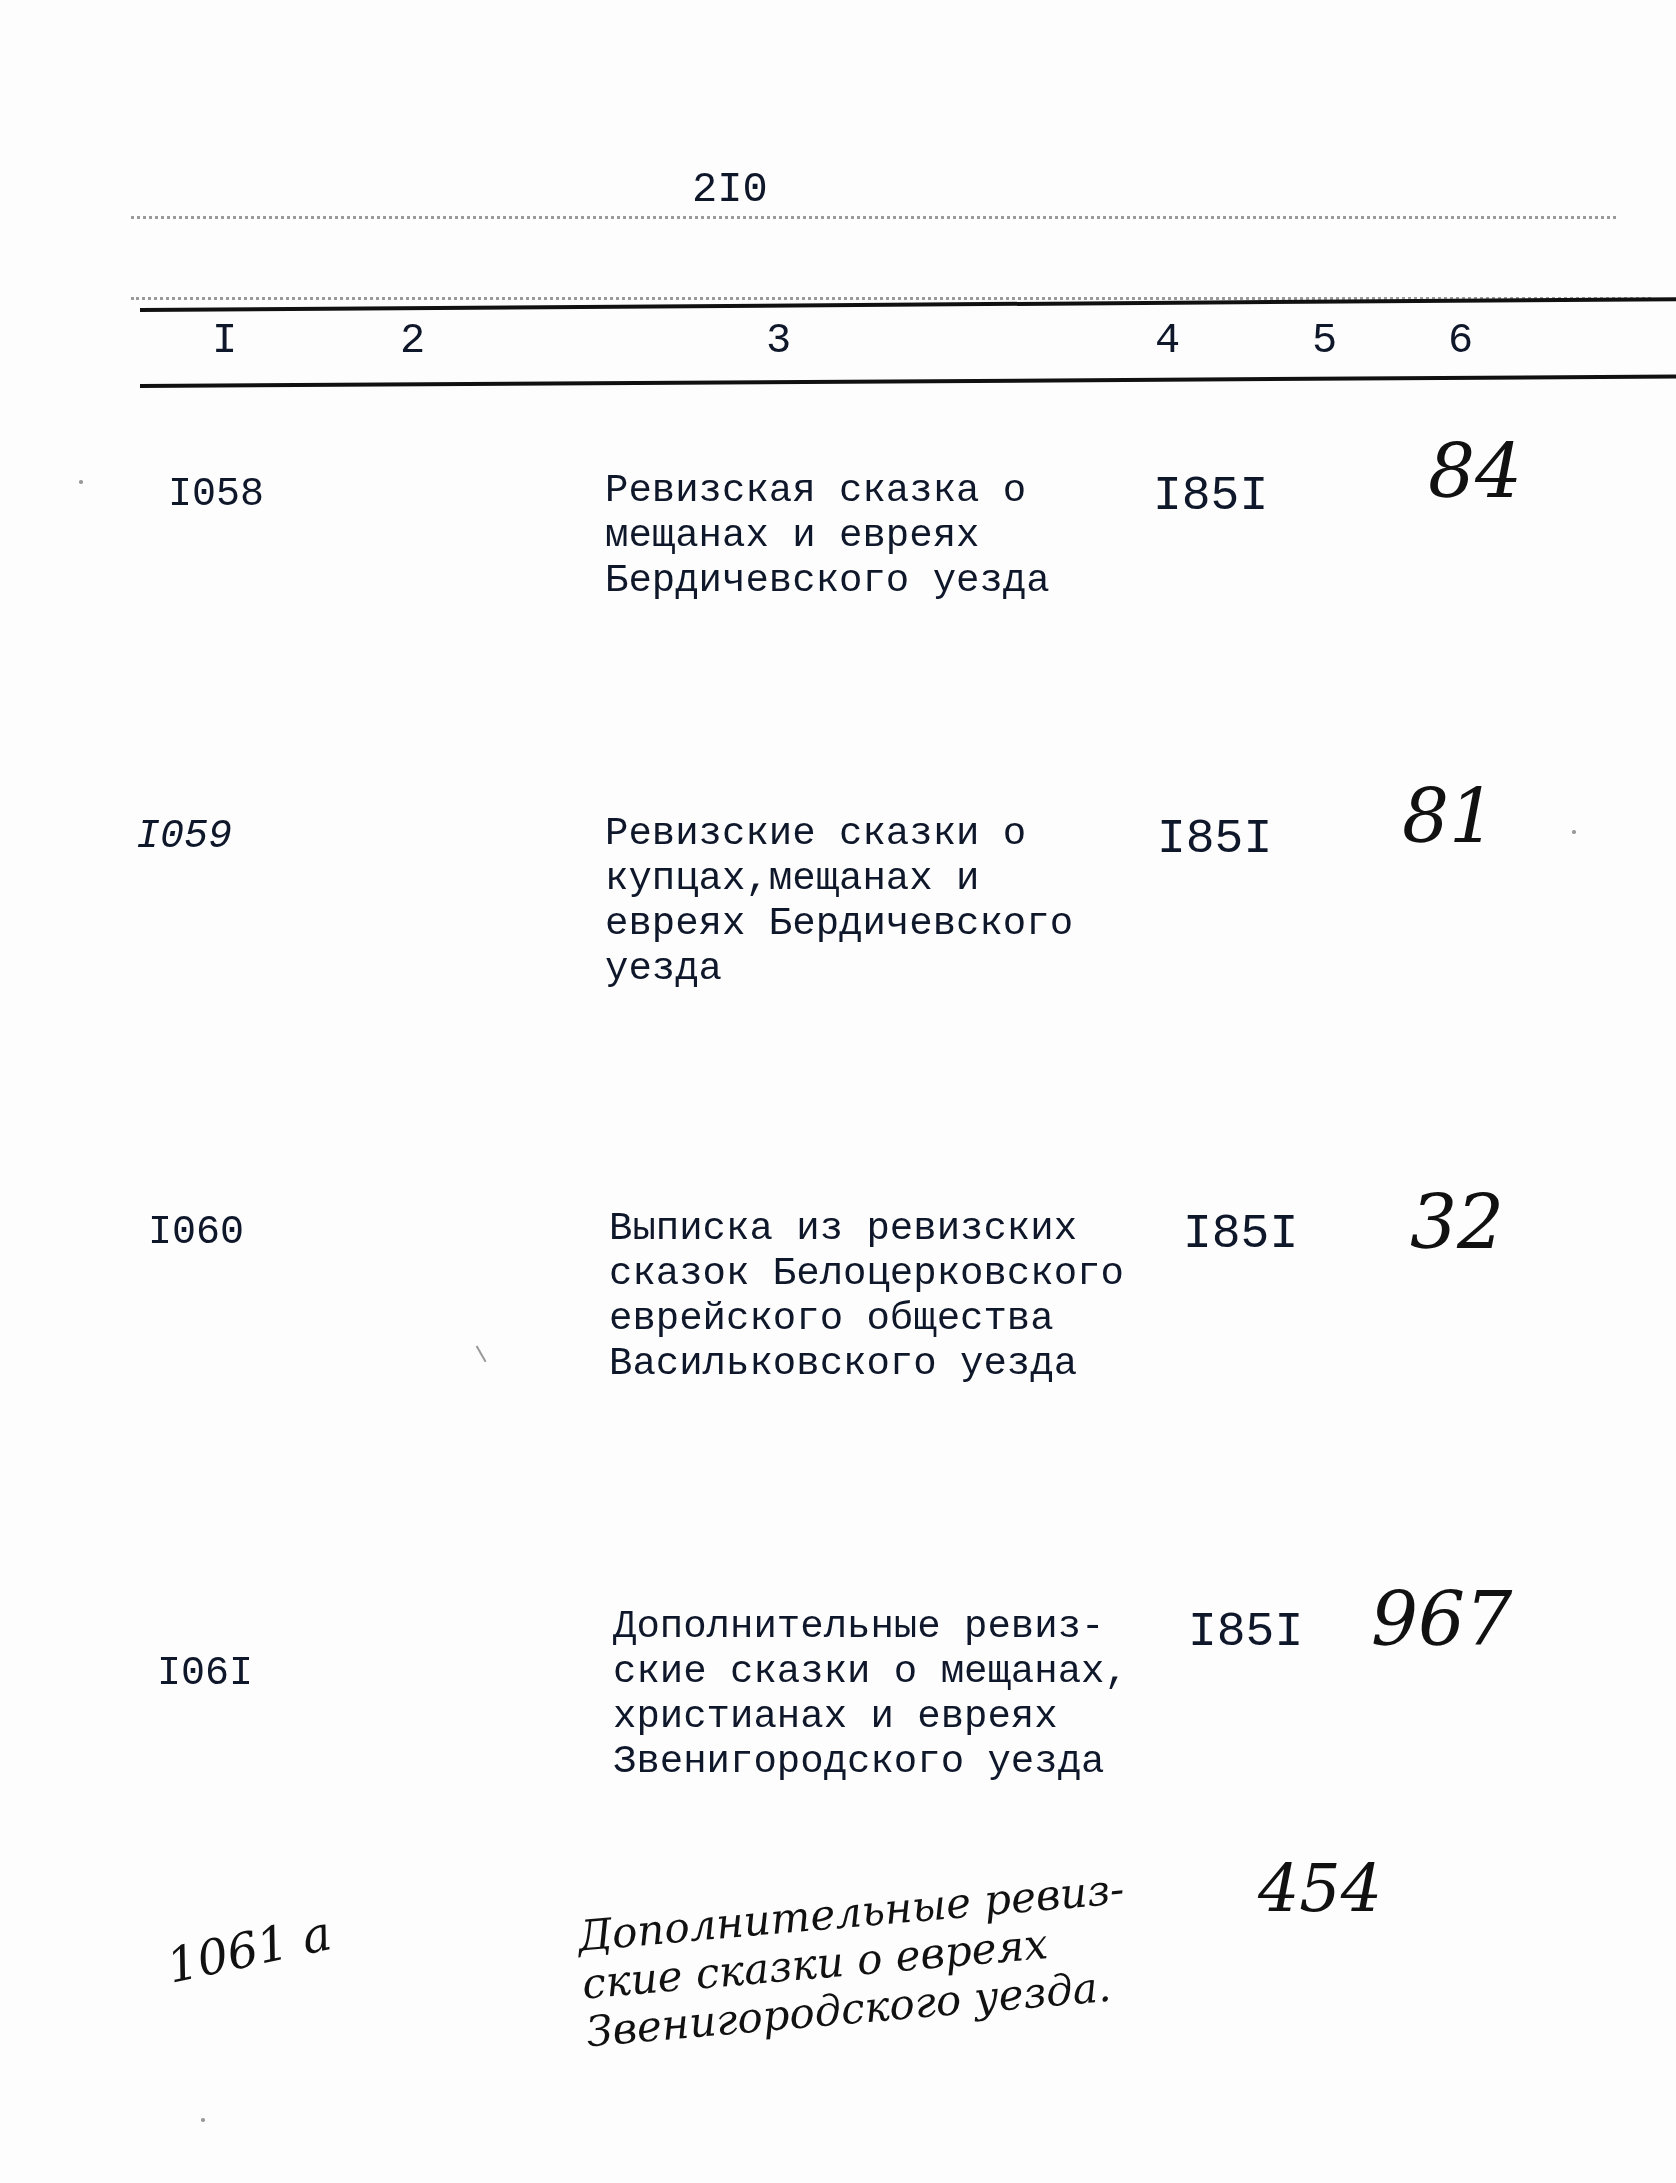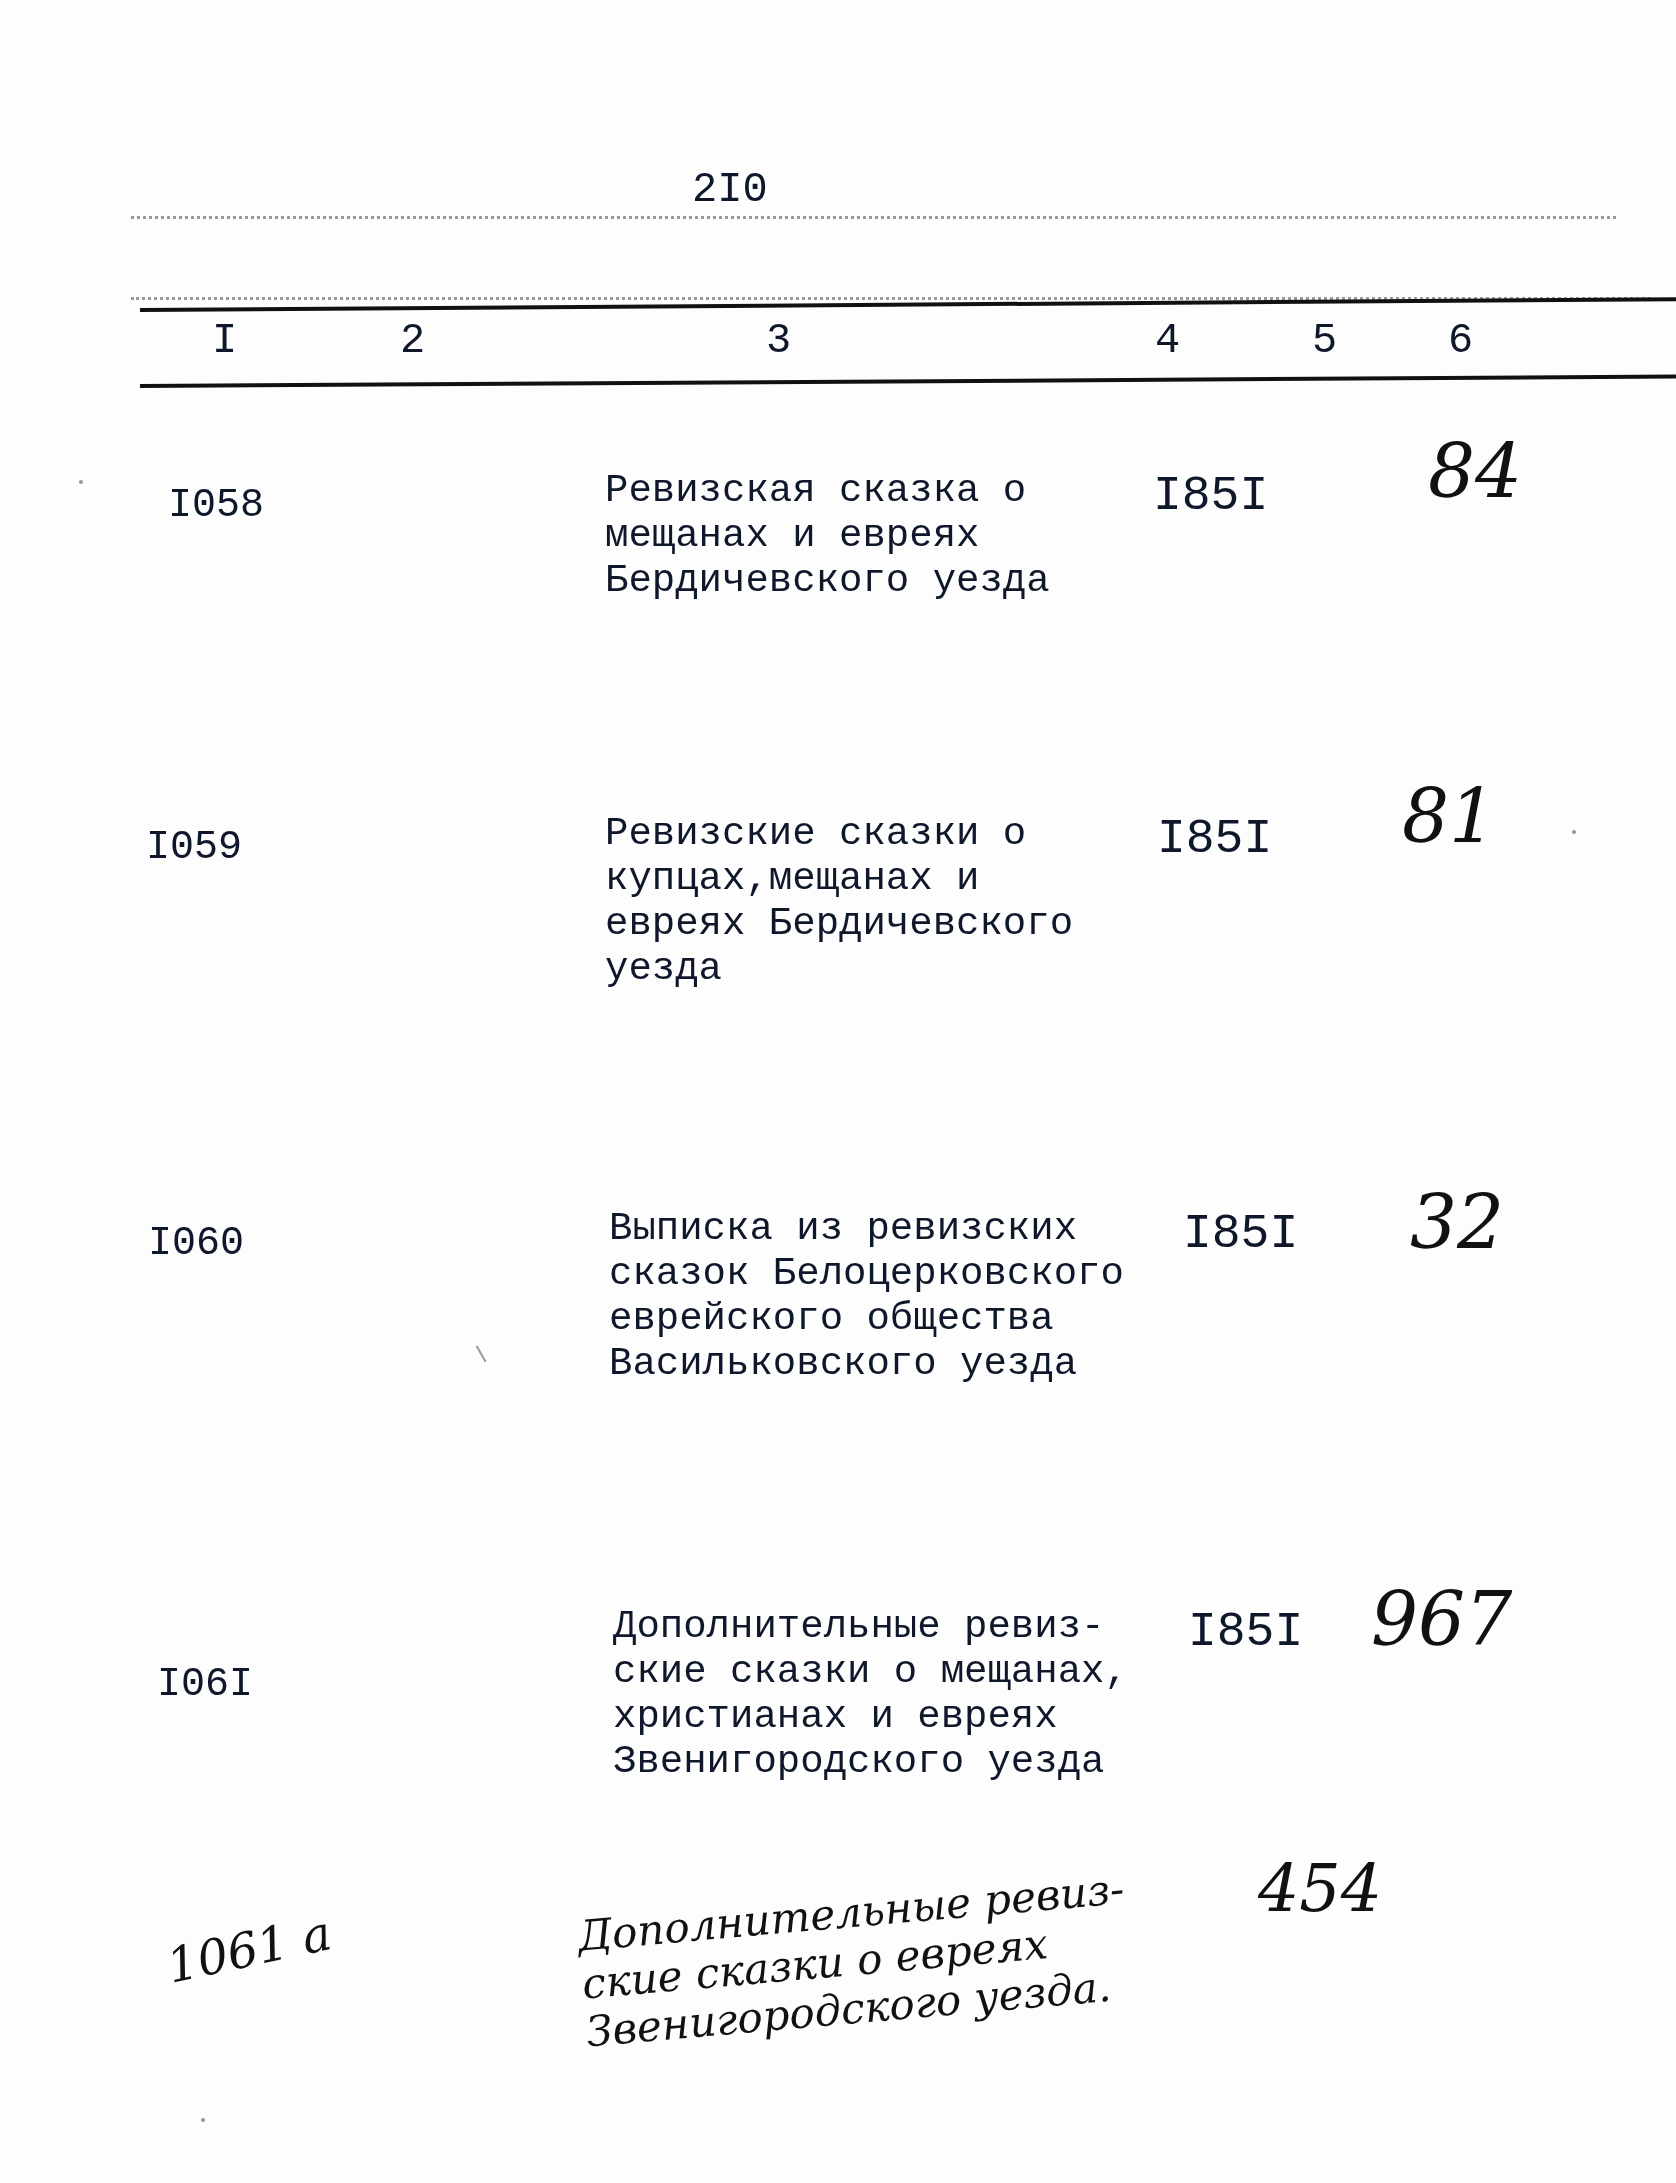--- a/index.html
+++ b/index.html
@@ -4,21 +4,21 @@
 <style>
   html, body { margin: 0; padding: 0; background: #ffffff; }
   body { width: 1677px; height: 2588px; position: relative; overflow: hidden; }
   .page { position: absolute; left: 0; top: 0; width: 1677px; height: 2588px; background: #fdfdfd; }
   .mono { font-family: "Liberation Mono", "DejaVu Sans Mono", monospace; color: #0f172a; }
   .hand { font-family: "DejaVu Serif", "Liberation Serif", serif; font-style: italic; color: #111; }
   .page-num { position: absolute; left: 692px; top: 166px; font-size: 42px; }
   .dotted { position: absolute; height: 0; border-top: 3.5px dotted #9a9a9a; }
   .rule { position: absolute; height: 4.4px; background: #111; transform-origin: left center; }
   .colhead { position: absolute; font-size: 42px; top: 317px; }
-  .num { position: absolute; font-size: 40px; margin-top: 11px; }
+  .num { position: absolute; font-size: 40px; }
   .desc { position: absolute; font-size: 39px; line-height: 45px; white-space: pre-line; }
   .year { position: absolute; font-size: 48px; }
   .sheets { position: absolute; font-size: 74px; }
   .hand-num { position: absolute; font-size: 48px; transform: rotate(-12deg); }
   .hand-desc { position: absolute; font-size: 42px; line-height: 48px; white-space: pre-line; transform: rotate(-5deg); transform-origin: left top; }
   .hand-sheets { position: absolute; font-size: 65px; }
   .speck { position: absolute; width: 3.5px; height: 3.5px; background: #999; border-radius: 50%; }
 </style>
 </head>
 <body>
@@ -46,21 +46,21 @@
   <div>
     <div class="num mono" style="left:168px; top:472px;">I058</div>
     <div class="desc mono" style="left:605px; top:469px;">Ревизская сказка о
 мещанах и евреях
 Бердичевского уезда</div>
     <div class="year mono" style="left:1153px; top:469px;">I85I</div>
     <div class="sheets hand" style="left:1428px; top:428px;text-align:right;">84</div>
   </div>
 
   <div>
-    <div class="num mono" style="left:146px; top:814px;">I059</div>
+    <div class="num mono" style="left:136px; top:814px;font-style:italic;">I059</div>
     <div class="desc mono" style="left:605px; top:812px;">Ревизские сказки о
 купцах,мещанах и
 евреях Бердичевского
 уезда</div>
     <div class="year mono" style="left:1157px; top:812px;">I85I</div>
     <div class="sheets hand" style="left:1402px; top:773px;">81</div>
   </div>
 
   <div>
     <div class="num mono" style="left:148px; top:1210px;">I060</div>

